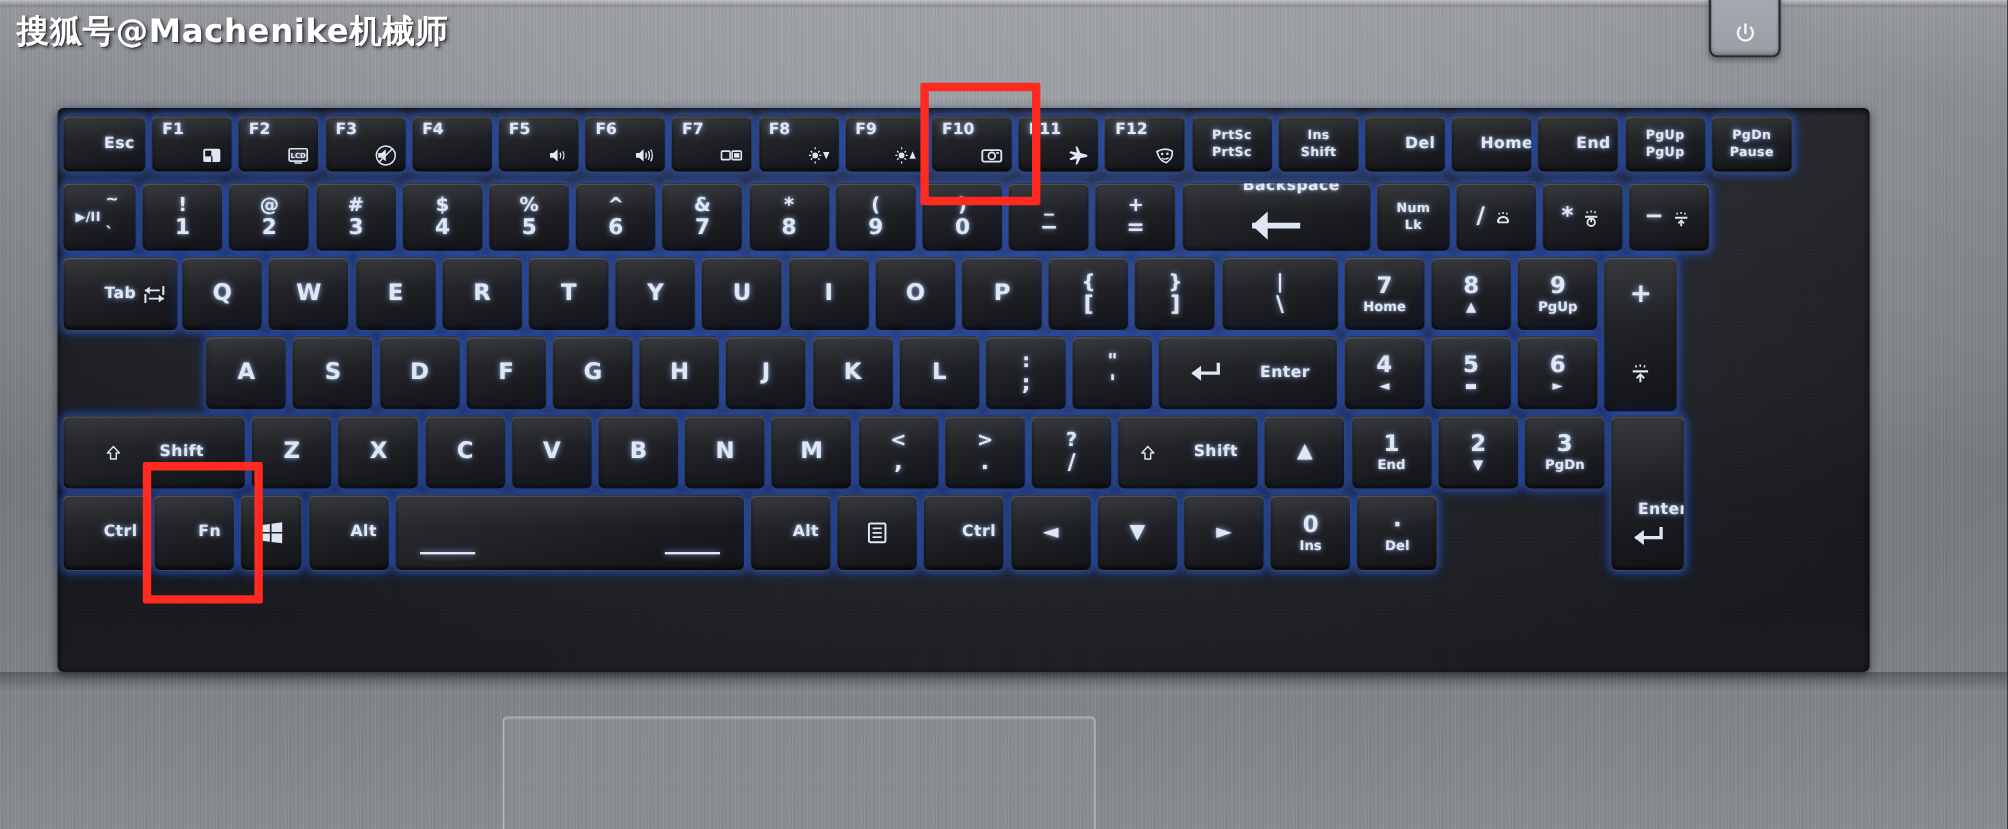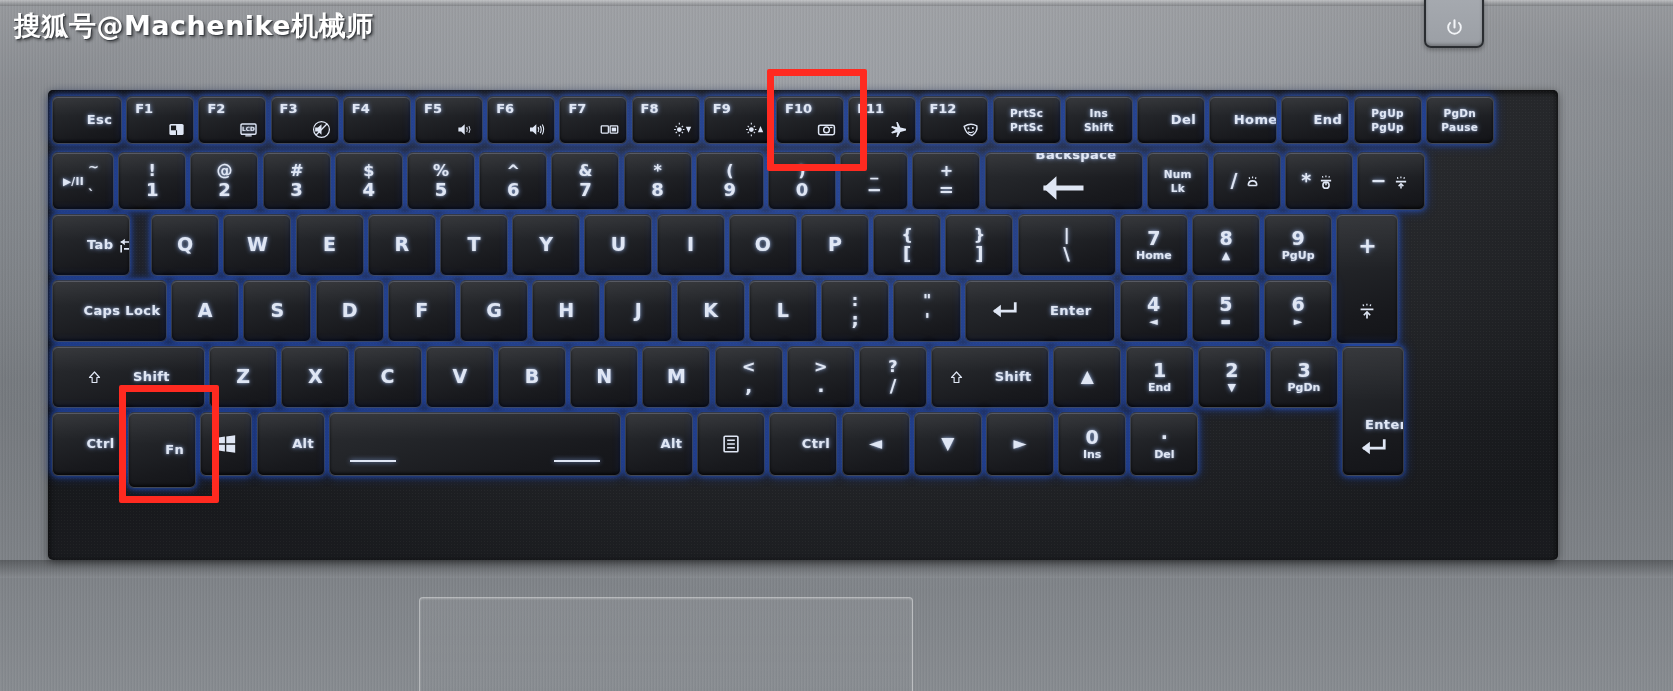--- a/index.html
+++ b/index.html
@@ -382,21 +382,21 @@
               <path d="M8.6 9.6 8.1 7.8"></path>
               <path d="M11.9 9 V7.2"></path>
               <path d="M15.2 9.6 15.7 7.8"></path>
             </g>
             <path d="M6.4 12.6 H17.6" stroke="#dfe6f4" stroke-width="1.8"></path>
             <path d="M12 20.2 V15.2" stroke="#dfe6f4" stroke-width="1.7"></path>
             <path d="M9.4 17.6 12 15 14.6 17.6" fill="none" stroke="#dfe6f4" stroke-width="1.6"></path>
           </svg>
         </span>
       </div>
-      <div class="key k-tl" style="left: 4px; top: 124px; width: 78px; height: 62px;">
+      <div class="key k-tl" style="left: 4px; top: 124px; width: 97px; height: 62px;">
         <span class="wide-lbl">
           <span class="lbl small">Tab</span>
           <svg width="20" height="20" viewBox="0 0 24 24">
             <path d="M2 8.4 H17" stroke="#dfe6f4" stroke-width="1.9"></path>
             <path d="M7 4.6 2 8.4 7 12.2 Z" fill="#dfe6f4"></path>
             <path d="M20.5 4 V13" stroke="#dfe6f4" stroke-width="2"></path>
             <path d="M21 16.6 H6" stroke="#dfe6f4" stroke-width="1.9"></path>
             <path d="M16 12.8 21 16.6 16 20.4 Z" fill="#dfe6f4"></path>
             <path d="M2.6 12 V21" stroke="#dfe6f4" stroke-width="2"></path>
           </svg>
@@ -464,23 +464,20 @@
               <path d="M8.6 7.2 8.1 5.4"></path>
               <path d="M11.9 6.6 V4.8"></path>
               <path d="M15.2 7.2 15.7 5.4"></path>
             </g>
             <path d="M5.6 10.4 H18.4" stroke="#dfe6f4" stroke-width="1.9"></path>
             <path d="M12 19.6 V13.2" stroke="#dfe6f4" stroke-width="1.7"></path>
             <path d="M8.8 16.2 12 13 15.2 16.2" fill="none" stroke="#dfe6f4" stroke-width="1.6"></path>
           </svg>
         </span>
       </div>
-      <div class="key" style="left: 4px; top: 190px; width: 115px; height: 62px;">
-        <span class="lbl small">Caps Lock</span>
-      </div>
       <div class="key" style="left: 123.2px; top: 190px; width: 68px; height: 62px;">
         <span class="lbl main">A</span>
       </div>
       <div class="key" style="left: 195.4px; top: 190px; width: 68px; height: 62px;">
         <span class="lbl main">S</span>
       </div>
       <div class="key" style="left: 267.6px; top: 190px; width: 68px; height: 62px;">
         <span class="lbl main">D</span>
       </div>
       <div class="key" style="left: 339.8px; top: 190px; width: 68px; height: 62px;">
@@ -599,21 +596,21 @@
         <span style="margin-top:2px">
           <svg width="30" height="30" viewBox="0 0 24 24">
             <path d="M21 5 V12 H4" stroke="#dfe6f4" stroke-width="2.2" fill="none"></path>
             <path d="M9.5 7 3 12 9.5 17 Z" fill="#dfe6f4"></path>
           </svg>
         </span>
       </div>
       <div class="key" style="left: 4px; top: 322px; width: 72px; height: 64px;">
         <span class="lbl small">Ctrl</span>
       </div>
-      <div class="key" style="left: 80.2px; top: 322px; width: 68px; height: 76px;">
+      <div class="key" style="left: 80.2px; top: 322px; width: 68px; height: 64px;">
         <span class="lbl small">Fn</span>
       </div>
       <div class="key" style="left: 152.4px; top: 322px; width: 52px; height: 64px;">
         <span>
           <svg width="22" height="22" viewBox="0 0 24 24">
             <path d="M2 5.1 10.8 3.9 V11.3 H2 Z" fill="#dfe6f4"></path>
             <path d="M12.3 3.7 22 2.4 V11.3 H12.3 Z" fill="#dfe6f4"></path>
             <path d="M2 12.7 H10.8 V20.1 L2 18.9 Z" fill="#dfe6f4"></path>
             <path d="M12.3 12.7 H22 V21.6 L12.3 20.3 Z" fill="#dfe6f4"></path>
           </svg>

